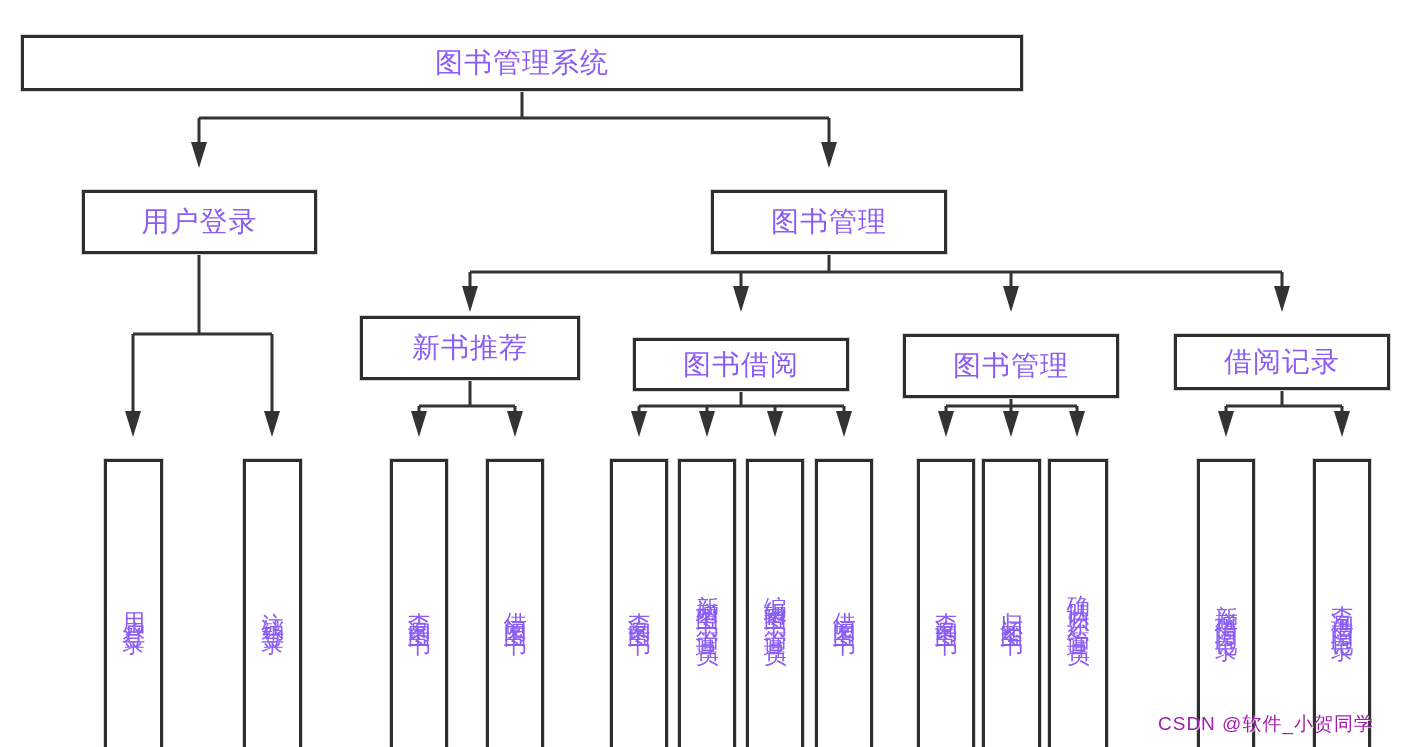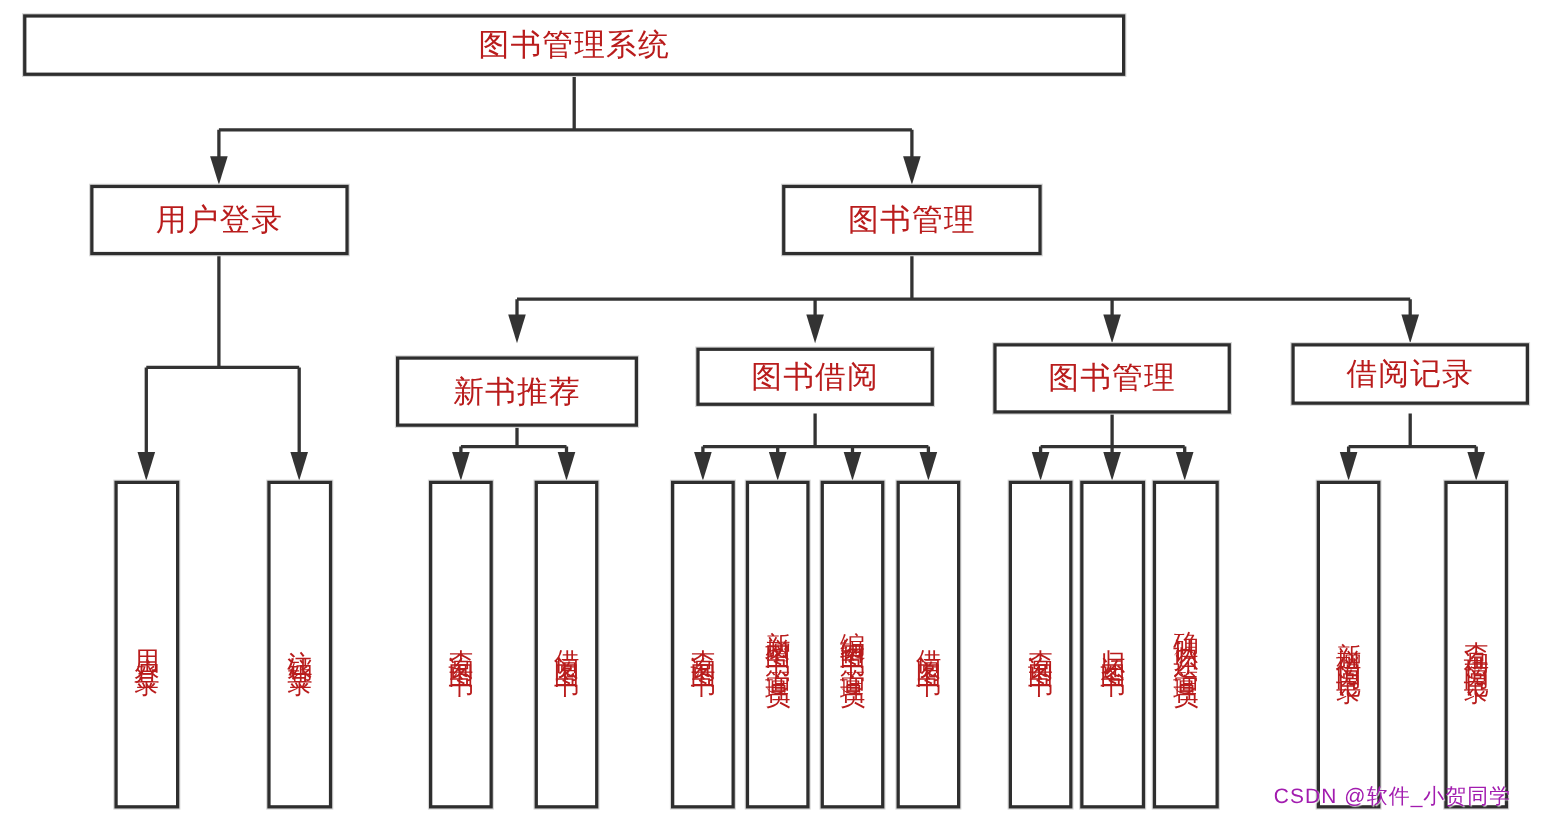--- a/index.html
+++ b/index.html
@@ -24,23 +24,24 @@
   }
   .node {
     position: absolute;
     box-sizing: border-box;
     background: #ffffff;
     border: 3px solid #2e2e2e;
     box-shadow: 0 0 0 1px #d6d6d6;
     display: flex;
     align-items: center;
     justify-content: center;
-    color: #b91c1c;
+    color: #8b5cf6;
     z-index: 2;
     text-align: center;
+    margin-top: 22px;
   }
   .h-node {
     font-size: 28px;
     letter-spacing: 1px;
     white-space: nowrap;
   }
   .v-node .vtext {
     writing-mode: vertical-rl;
     text-orientation: mixed;
     font-size: 23px;
@@ -110,21 +111,21 @@
     <span>图书管理系统</span>
   </div>
 
   <div class="node h-node" style="left:82px; top:168px; width:235px; height:64px;">
     <span>用户登录</span>
   </div>
   <div class="node h-node" style="left:711px; top:168px; width:236px; height:64px;">
     <span>图书管理</span>
   </div>
 
-  <div class="node h-node" style="left:360px; top:324px; width:220px; height:64px;">
+  <div class="node h-node" style="left:360px; top:294px; width:220px; height:64px;">
     <span>新书推荐</span>
   </div>
   <div class="node h-node" style="left:633px; top:316px; width:216px; height:53px;">
     <span>图书借阅</span>
   </div>
   <div class="node h-node" style="left:903px; top:312px; width:216px; height:64px;">
     <span>图书管理</span>
   </div>
   <div class="node h-node" style="left:1174px; top:312px; width:216px; height:56px;font-family:Liberation Mono, monospace;">
     <span>借阅记录</span>

